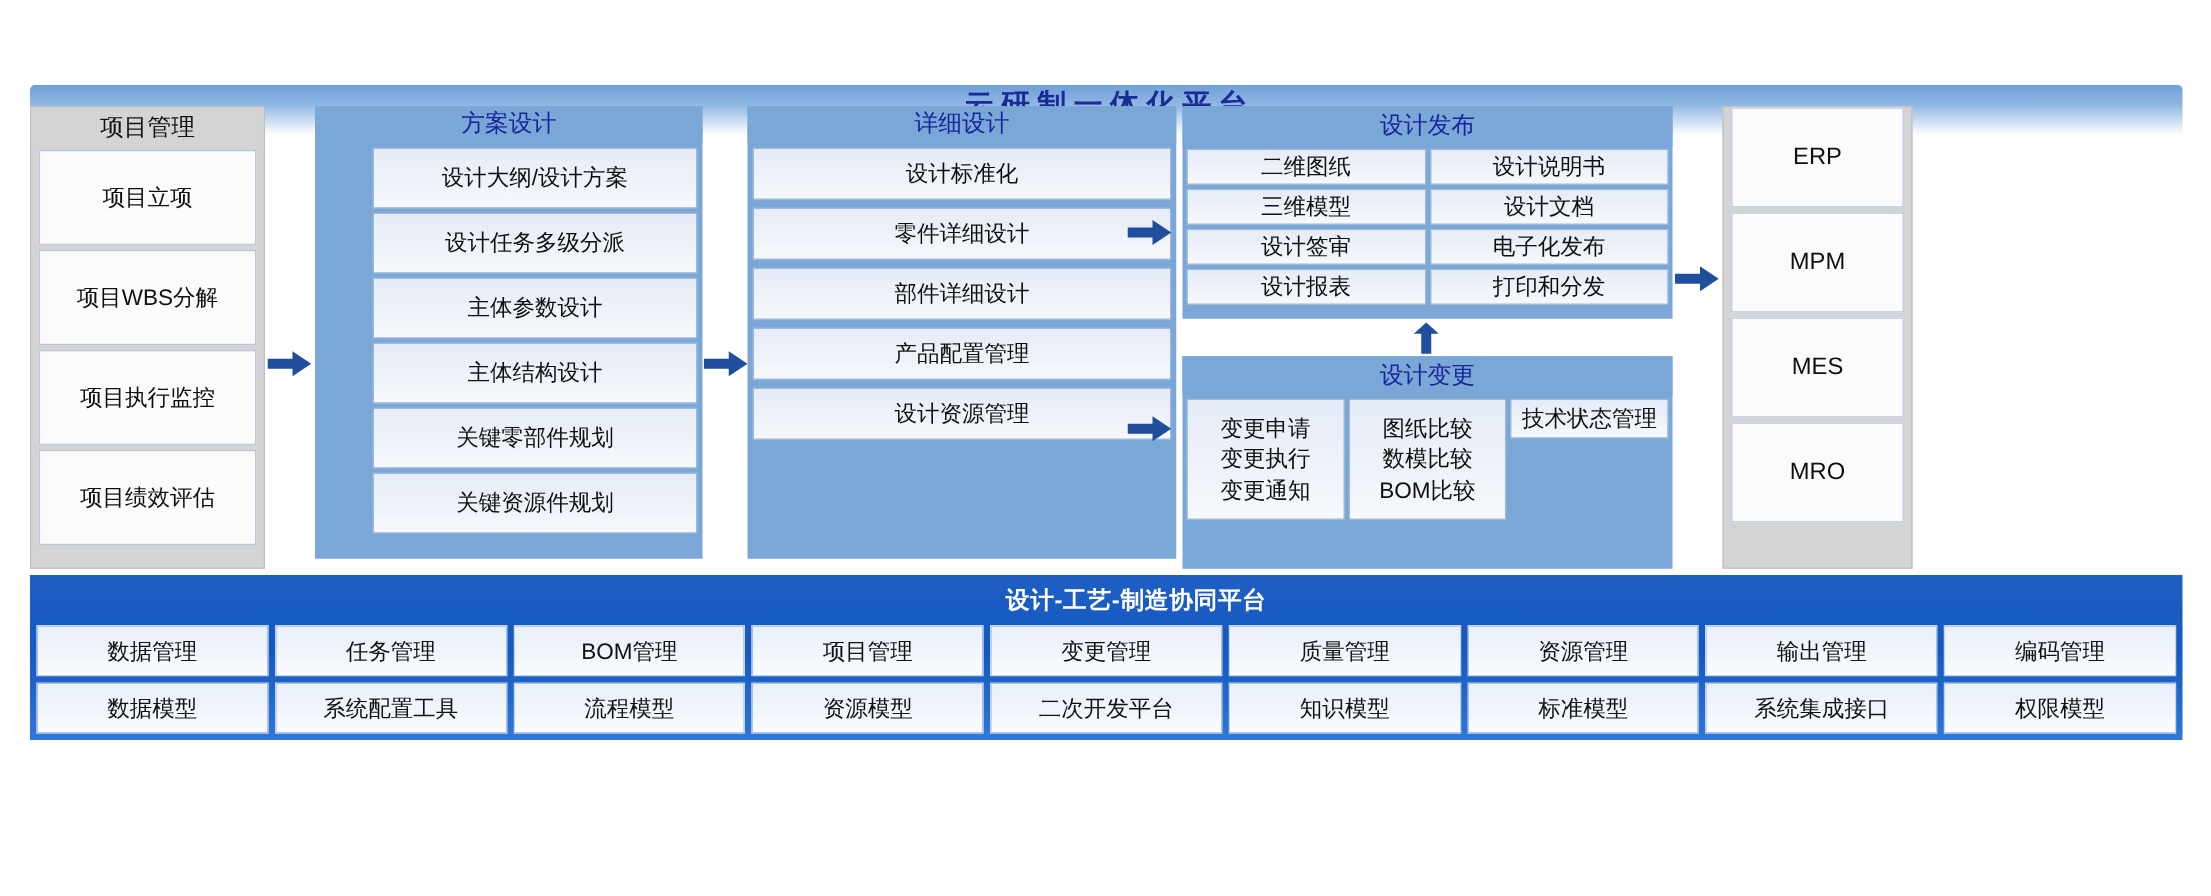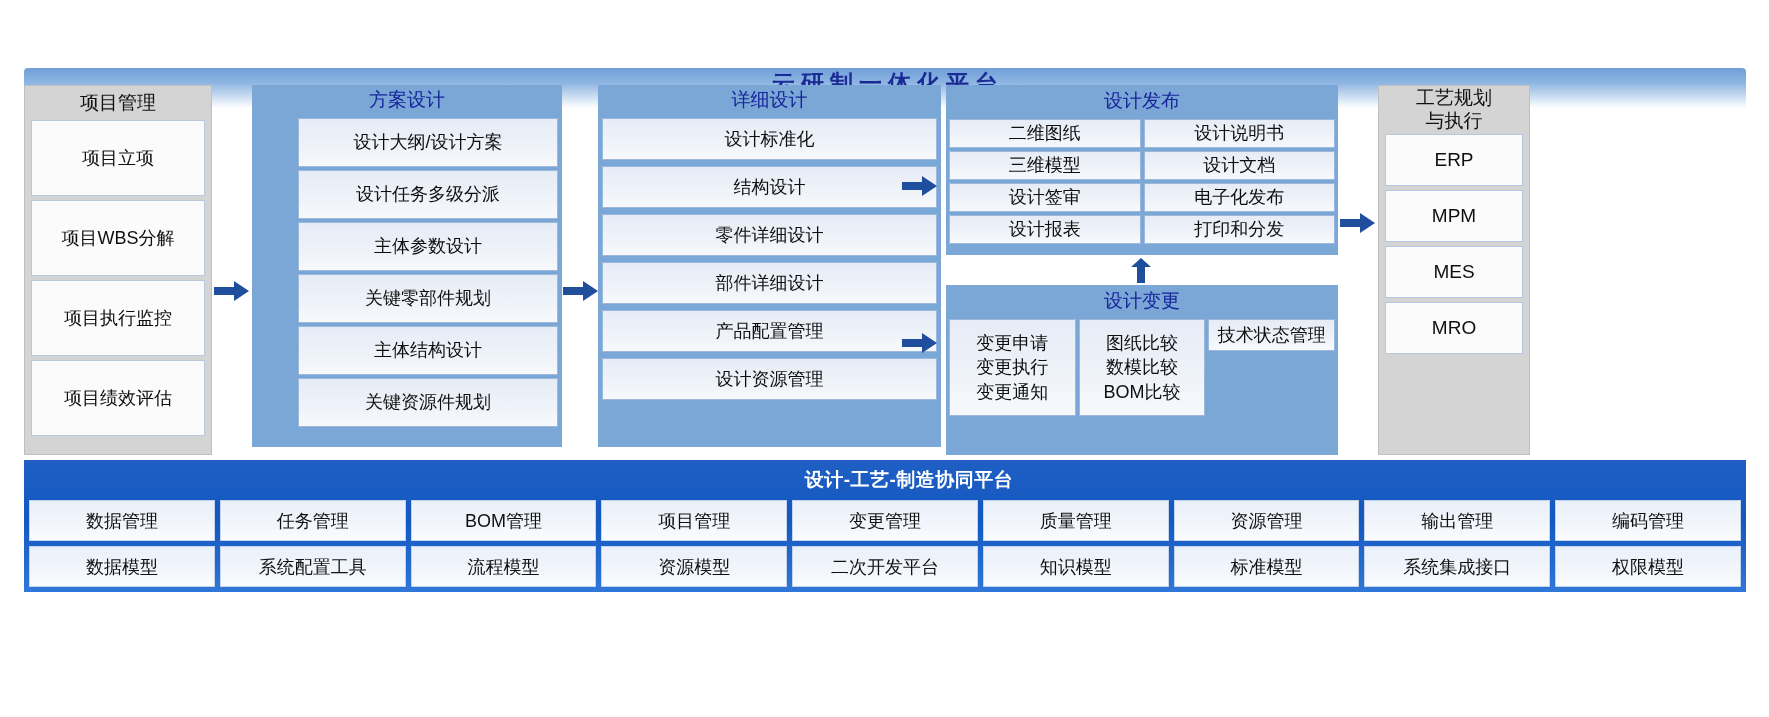--- a/index.html
+++ b/index.html
@@ -84,21 +84,21 @@
   #col-change .cell-tall{height:97px;flex-direction:column;justify-content:center;}
   #col-change .cell-tall span{display:block;line-height:1.35;}
   #col-change .cell-short{height:32px;}
 
   
   #col-process{left:1378px;top:85px;width:152px;height:370px;
       background:#d4d4d4;border:1px solid #bfbfbf;}
   #col-process .col-head{height:48px;background:#d4d4d4;border:none;
       flex-direction:column;}
   #col-process .items{padding:0 6px 6px 6px;display:flex;flex-direction:column;gap:4px;}
-  #col-process .cell{height:52px;font-size:19px;}
+  #col-process .cell{height:80px;font-size:19px;}
 
   
   .arrow{position:absolute;}
   .arrow svg{display:block;}
 
   
   .platform{
     position:absolute;left:24px;top:460px;width:1722px;height:132px;
     background:linear-gradient(to bottom,#1f5fc4 0%,#1358c0 45%,#2f77d8 100%);
     box-sizing:border-box;padding:0;
@@ -143,37 +143,36 @@
       <path d="M0 7 H20 V1 L35 11 L20 21 V15 H0 Z" fill="#1f4e9c"></path>
     </svg>
   </div>
 
   <div class="col" id="col-plan">
     <div class="col-head head-blue">方案设计</div>
     <div class="items">
       <div class="cell cell-lightblue">设计大纲/设计方案</div>
       <div class="cell cell-lightblue">设计任务多级分派</div>
       <div class="cell cell-lightblue">主体参数设计</div>
+      <div class="cell cell-lightblue">主体结构设计</div>
       <div class="cell cell-lightblue">关键零部件规划</div>
-      <div class="cell cell-lightblue">主体结构设计</div>
       <div class="cell cell-lightblue">关键资源件规划</div>
     </div>
   </div>
 
   <div class="arrow" style="left:563px;top:280px;">
     <svg width="36" height="22" viewBox="0 0 36 22">
       <path d="M0 7 H20 V1 L35 11 L20 21 V15 H0 Z" fill="#1f4e9c"></path>
     </svg>
   </div>
 
   <div class="col" id="col-detail">
     <div class="col-head head-blue">详细设计</div>
     <div class="items">
       <div class="cell cell-lightblue">设计标准化</div>
-      <div class="cell cell-lightblue">结构设计</div>
       <div class="cell cell-lightblue">零件详细设计</div>
       <div class="cell cell-lightblue">部件详细设计</div>
       <div class="cell cell-lightblue">产品配置管理</div>
       <div class="cell cell-lightblue">设计资源管理</div>
     </div>
   </div>
 
   <div class="arrow" style="left:902px;top:175px;">
     <svg width="36" height="22" viewBox="0 0 36 22">
       <path d="M0 7 H20 V1 L35 11 L20 21 V15 H0 Z" fill="#1f4e9c"></path>
@@ -223,24 +222,20 @@
     </div>
   </div>
 
   <div class="arrow" style="left:1340px;top:212px;">
     <svg width="36" height="22" viewBox="0 0 36 22">
       <path d="M0 7 H20 V1 L35 11 L20 21 V15 H0 Z" fill="#1f4e9c"></path>
     </svg>
   </div>
 
   <div class="col" id="col-process">
-    <div class="col-head head-gray">
-      <div>工艺规划</div>
-      <div>与执行</div>
-    </div>
     <div class="items">
       <div class="cell cell-white">ERP</div>
       <div class="cell cell-white">MPM</div>
       <div class="cell cell-white">MES</div>
       <div class="cell cell-white">MRO</div>
     </div>
   </div>
 
   <div class="platform">
     <div class="platform-title">设计-工艺-制造协同平台</div>

